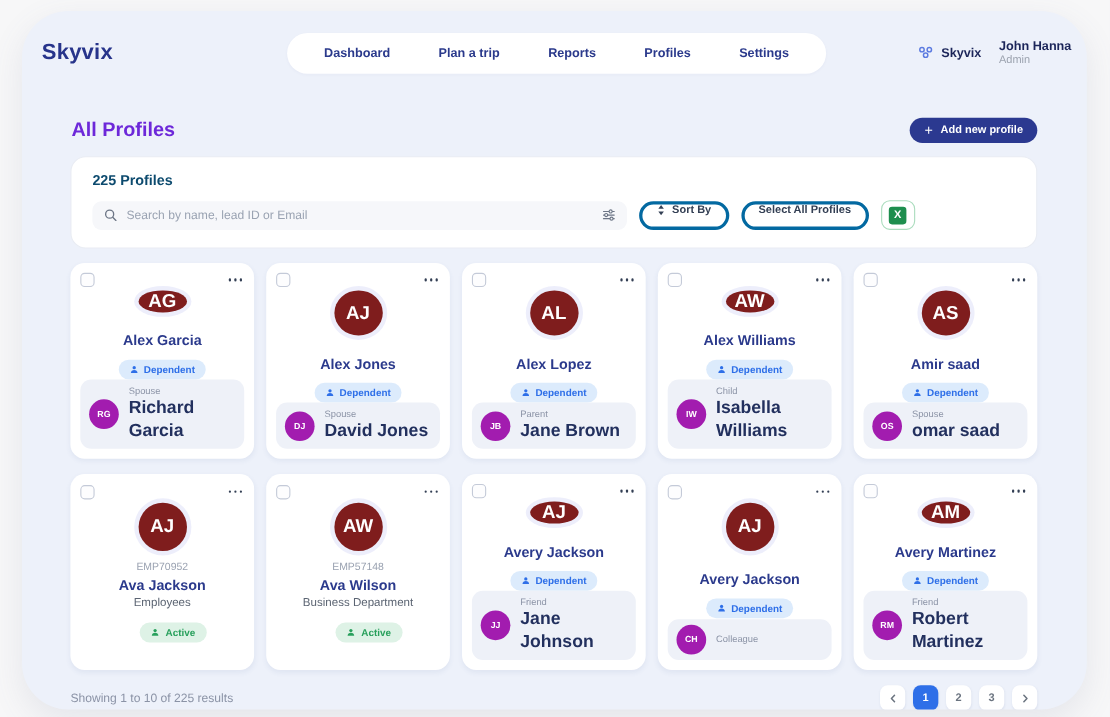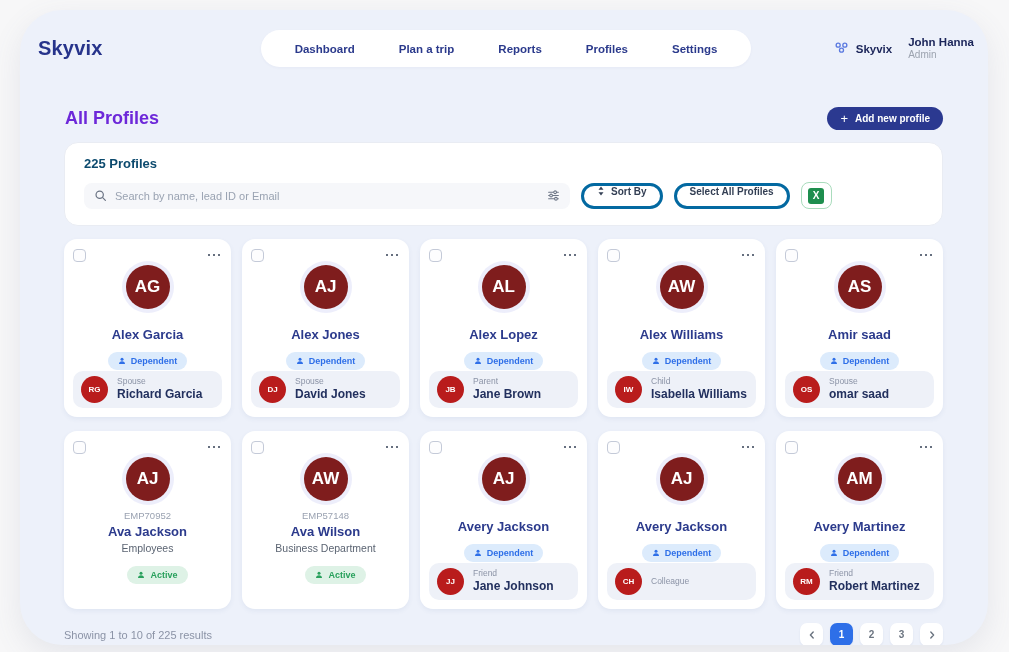--- a/index.html
+++ b/index.html
@@ -115,27 +115,27 @@
     margin-top: 10px;
   }
   .emp-card .badge { margin-top: 12px; }
   .badge.dependent { background: #dcebfc; color: #2e6fe8; }
   .badge.active { background: #def2e6; color: #28a05c; margin-left: 20px; }
   .relation {
     margin-top: auto; width: 100%; background: #eef1f8; border-radius: 10px;
     padding: 5px 8px; display: flex; align-items: center; gap: 9px; cursor: pointer;
   }
   .rel-avatar {
-    width: 27px; height: 27px; border-radius: 50%; background: #b91c1c;
+    width: 27px; height: 27px; border-radius: 50%; background: #a21caf;
     color: #fff; font-size: 8px; font-weight: 800; flex: 0 0 27px;
     display: flex; align-items: center; justify-content: center;
   }
   .rel-texts { display: flex; flex-direction: column; line-height: 1.3; }
   .rel-label { font-size: 8.5px; color: #8b93a6; }
-  .rel-name { font-size: 12px; font-weight: 700; color: #22305e; }
+  .rel-name { font-size: 16px; font-weight: 700; color: #22305e; }
   
   .footer {
     margin: 14px 45px 0 44px;
     display: flex; align-items: center; justify-content: space-between;
   }
   .summary { font-size: 11px; color: #8b93a6; }
   .pager { display: flex; gap: 7px; }
   .page-btn {
     width: 23px; height: 23px; border-radius: 7px; border: none; cursor: pointer;
     background: #fff; color: #6b7480; font-family: inherit; font-size: 10px; font-weight: 700;

